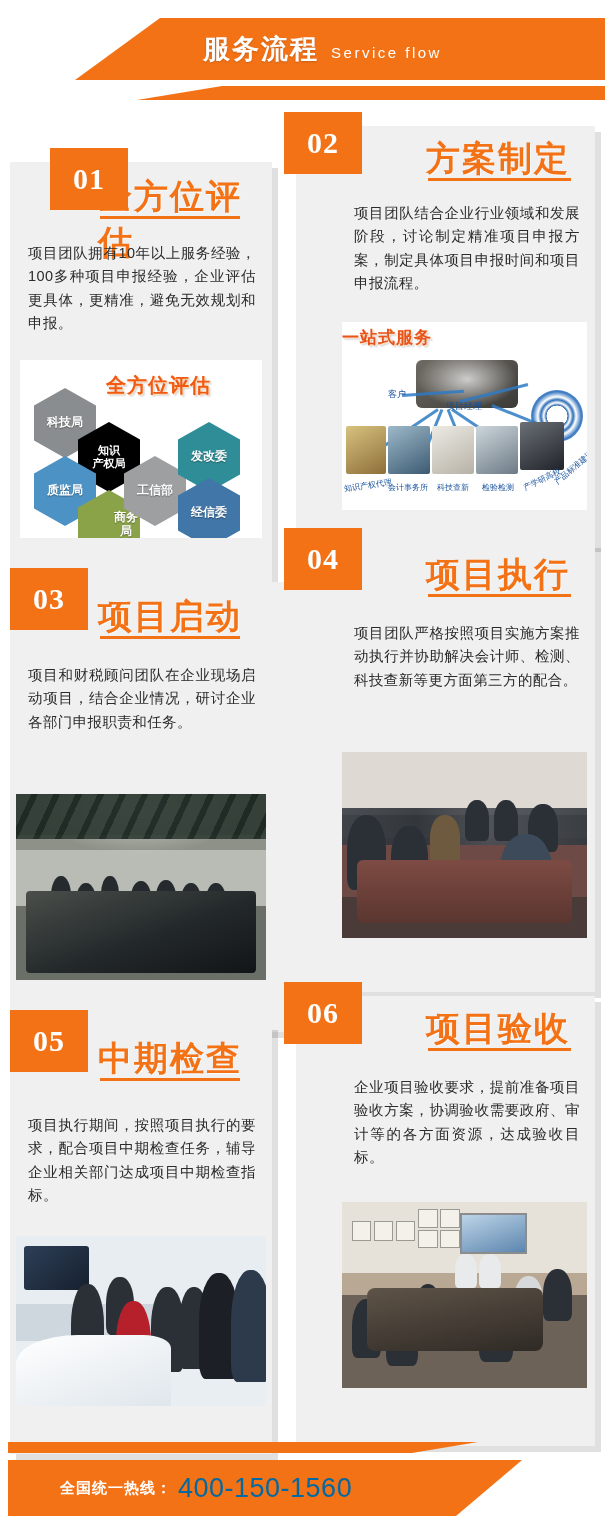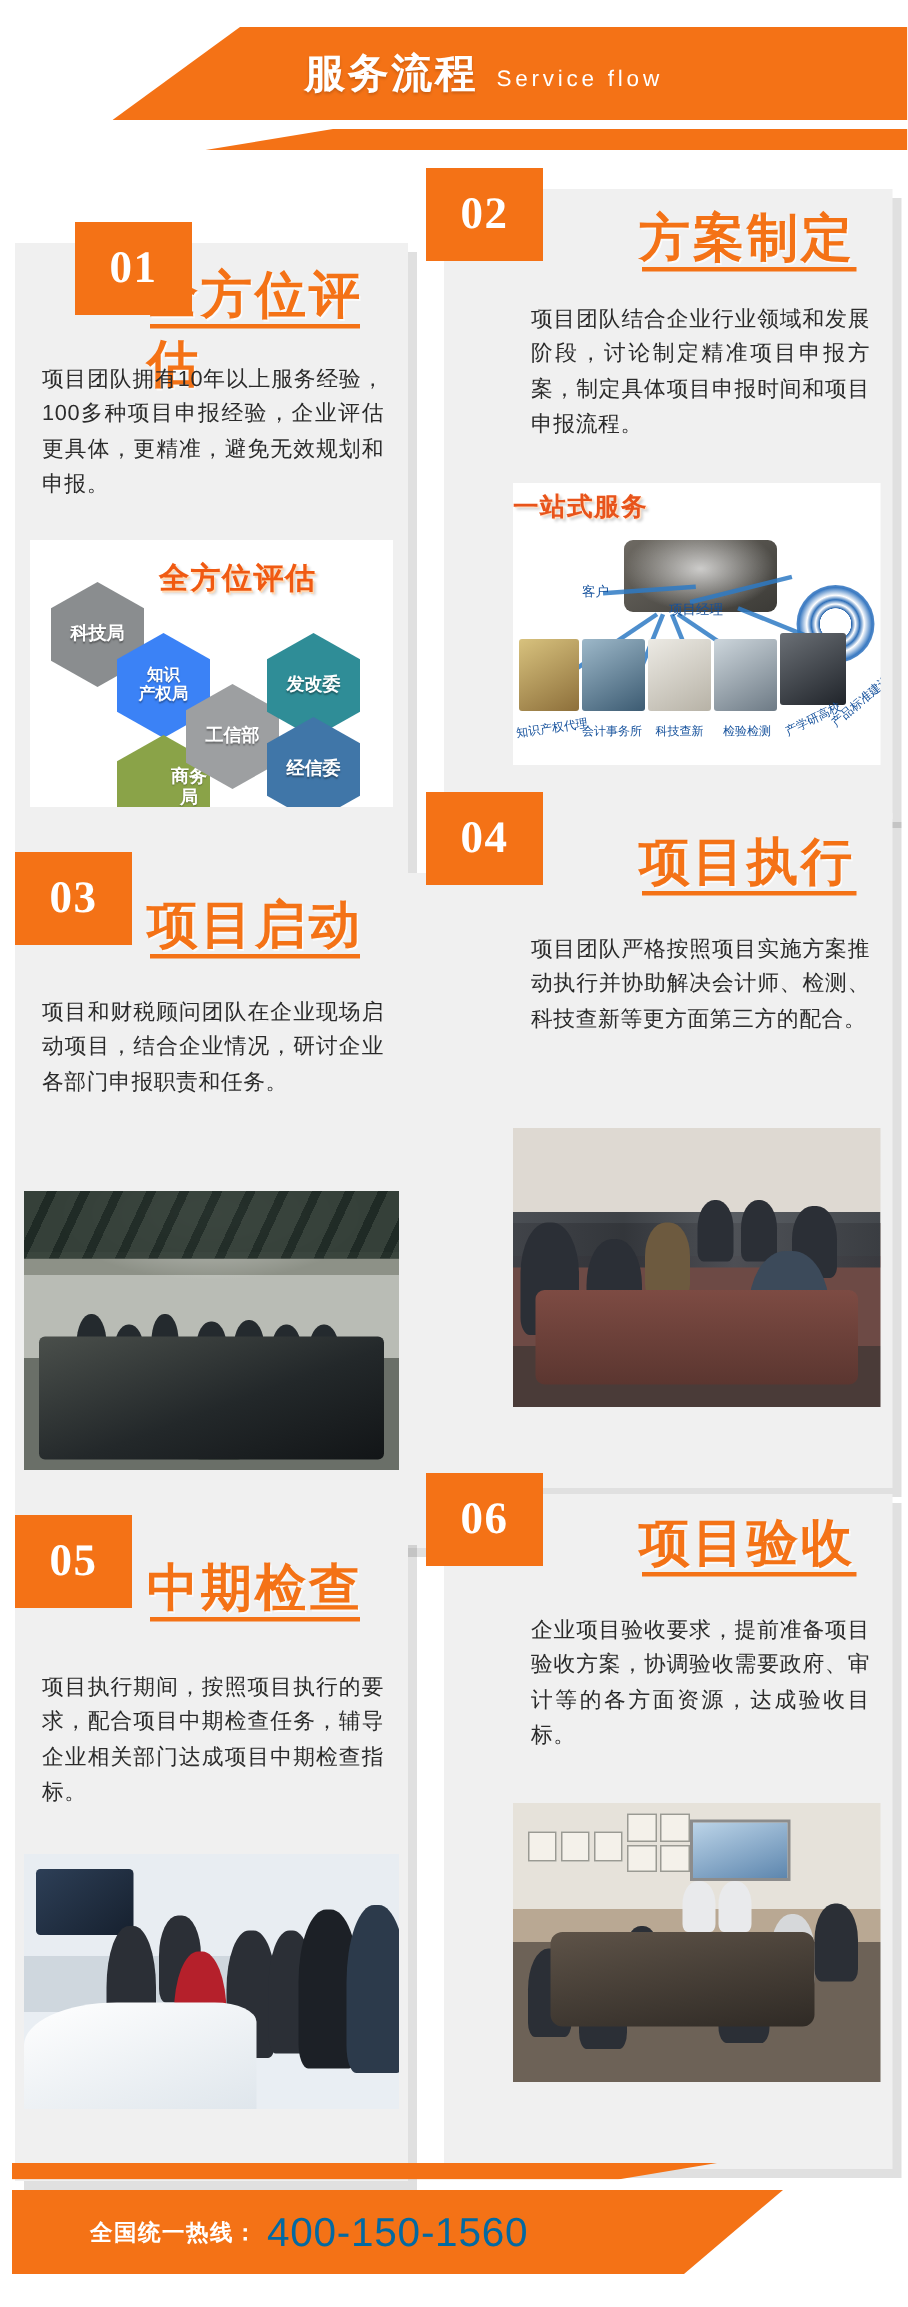--- a/index.html
+++ b/index.html
@@ -216,23 +216,26 @@
     <div class="card-title" style="left:88px; top:12px;">全方位评估</div>
     <div class="title-rule" style="left:90px; top:54px; width:140px;"></div>
     <div class="card-text" style="left:18px; top:80px; width:228px;">项目团队拥有10年以上服务经验，100多种项目申报经验，企业评估更具体，更精准，避免无效规划和申报。</div>
 
     <div class="hexwrap" style="left:10px; top:198px; width:242px; height:178px;">
       <div class="hex-title" style="left:86px; top:12px;text-align:right;">全方位评估</div>
 
       <div class="hex" style="left:14px; top:28px; background:#8a8d8f;">
         <span>科技局</span>
       </div>
-      <div class="hex small-t" style="left:58px; top:62px; background:#3b82f6;">
+      <div class="hex small-t" style="left:58px; top:62px; background:#000000;">
         <span style="white-space:pre-line;">知识
 产权局</span>
+      </div>
+      <div class="hex" style="left:14px; top:96px; background:#4d92c4;">
+        <span>质监局</span>
       </div>
       <div class="hex" style="left:58px; top:130px; background:#8aa348;padding-left:34px;">
         <span>商务局</span>
       </div>
       <div class="hex" style="left:104px; top:96px; background:#9d9fa1;">
         <span>工信部</span>
       </div>
       <div class="hex" style="left:158px; top:62px; background:#2f8d97;">
         <span>发改委</span>
       </div>

